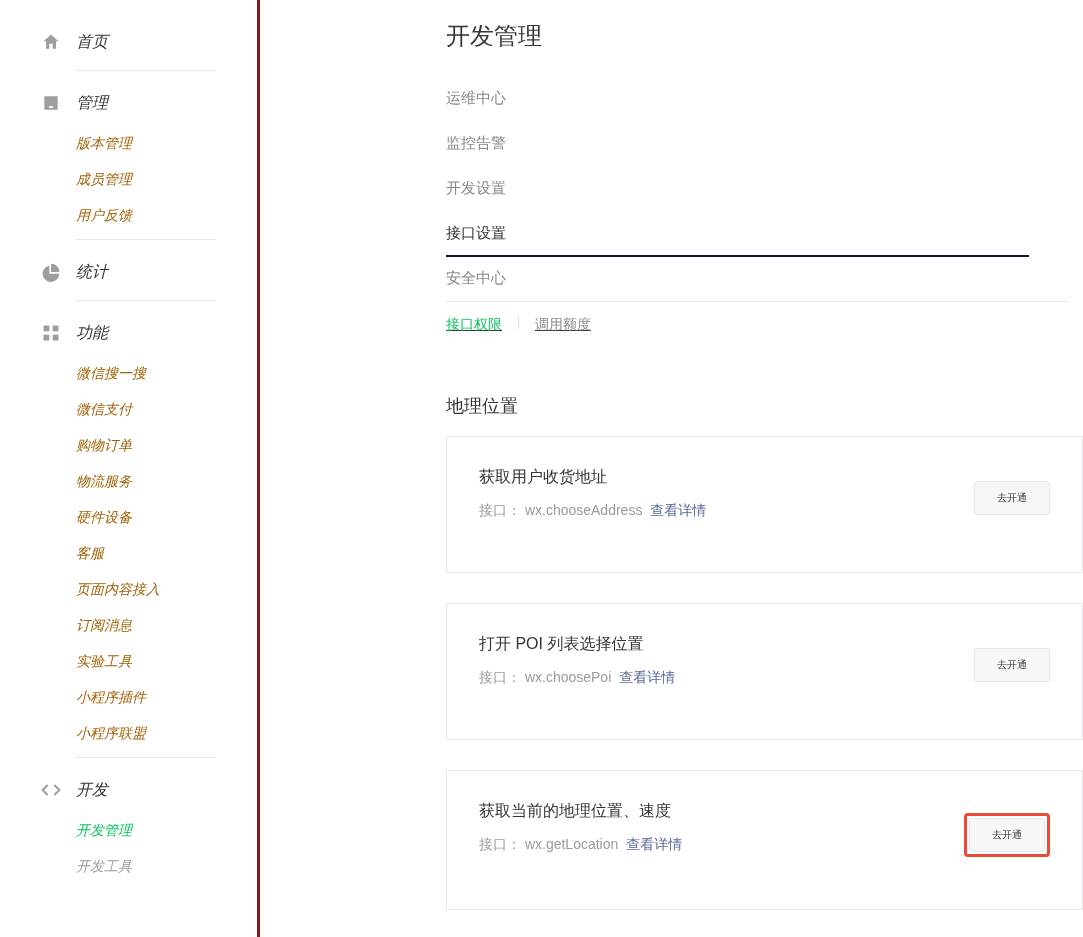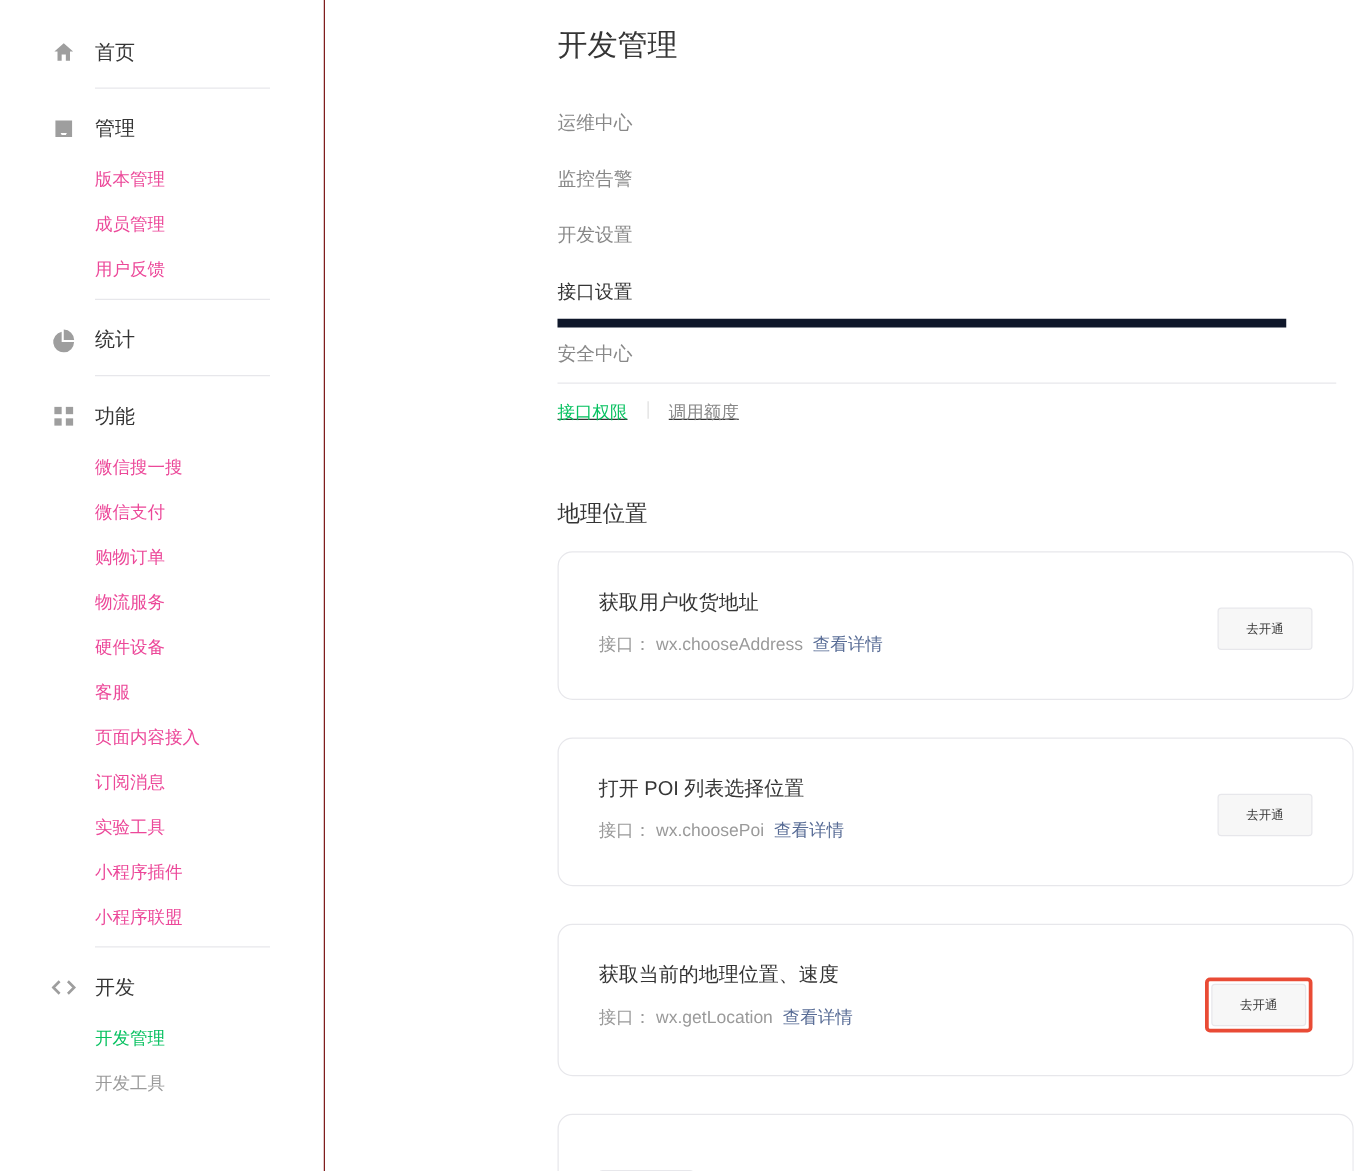--- a/index.html
+++ b/index.html
@@ -13,24 +13,25 @@
       color: #353535;
       font-size: 14px;
     }
     .container {
       display: flex;
       width: 1083px;
       height: 937px;
     }
     .sidebar {
       width: 260px;
-      border-right: 1px solid #7f1d1d;
+      border-right: 3px solid #7f1d1d;
       padding-top: 20px;
       padding-left: 40px;
       background: #fff;
+      font-style: italic;
     }
     .side-section {
       margin-bottom: 8px;
     }
     .side-header {
       display: flex;
       align-items: center;
       height: 44px;
       color: #353535;
       font-size: 16px;
@@ -51,21 +52,21 @@
       margin-left: 36px;
       margin-top: 6px;
       margin-bottom: 10px;
     }
     .side-sub {
       padding-left: 36px;
     }
     .side-sub-item {
       height: 36px;
       line-height: 36px;
-      color: #ec4899;
+      color: #a16207;
       font-size: 14px;
       cursor: pointer;
     }
     .side-sub-item.active {
       color: #07c160;
     }
     .side-sub-item.disabled {
       color: #9a9a9a;
     }
     .main {
@@ -90,21 +91,21 @@
       margin-right: 40px;
       color: #888;
       font-size: 15px;
       cursor: pointer;
       border-bottom: 2px solid transparent;
       position: relative;
       top: 1px;
     }
     .tab.active {
       color: #353535;
-      border-bottom: 7px solid #0f172a;
+      border-bottom: 2px solid #0f172a;
     }
     .subtabs {
       display: flex;
       padding: 14px 0;
       align-items: flex-start;
       text-decoration: underline;
     }
     .subtab {
       color: #888;
       font-size: 14px;
@@ -122,22 +123,22 @@
     }
     .section-title {
       font-size: 18px;
       color: #353535;
       margin-top: 46px;
       margin-bottom: 18px;
       font-weight: 400;
     }
     .card {
       border: 1px solid #e7e7eb;
-      border-radius: 12px;
-      padding: 30px 32px 34px 32px;
+      border-radius: 1px;
+      padding: 30px 32px 52px 32px;
       margin-bottom: 30px;
       display: flex;
       justify-content: space-between;
       align-items: flex-start;
       position: relative;
     }
     .card-left {
       flex: 1;
     }
     .card-title {

